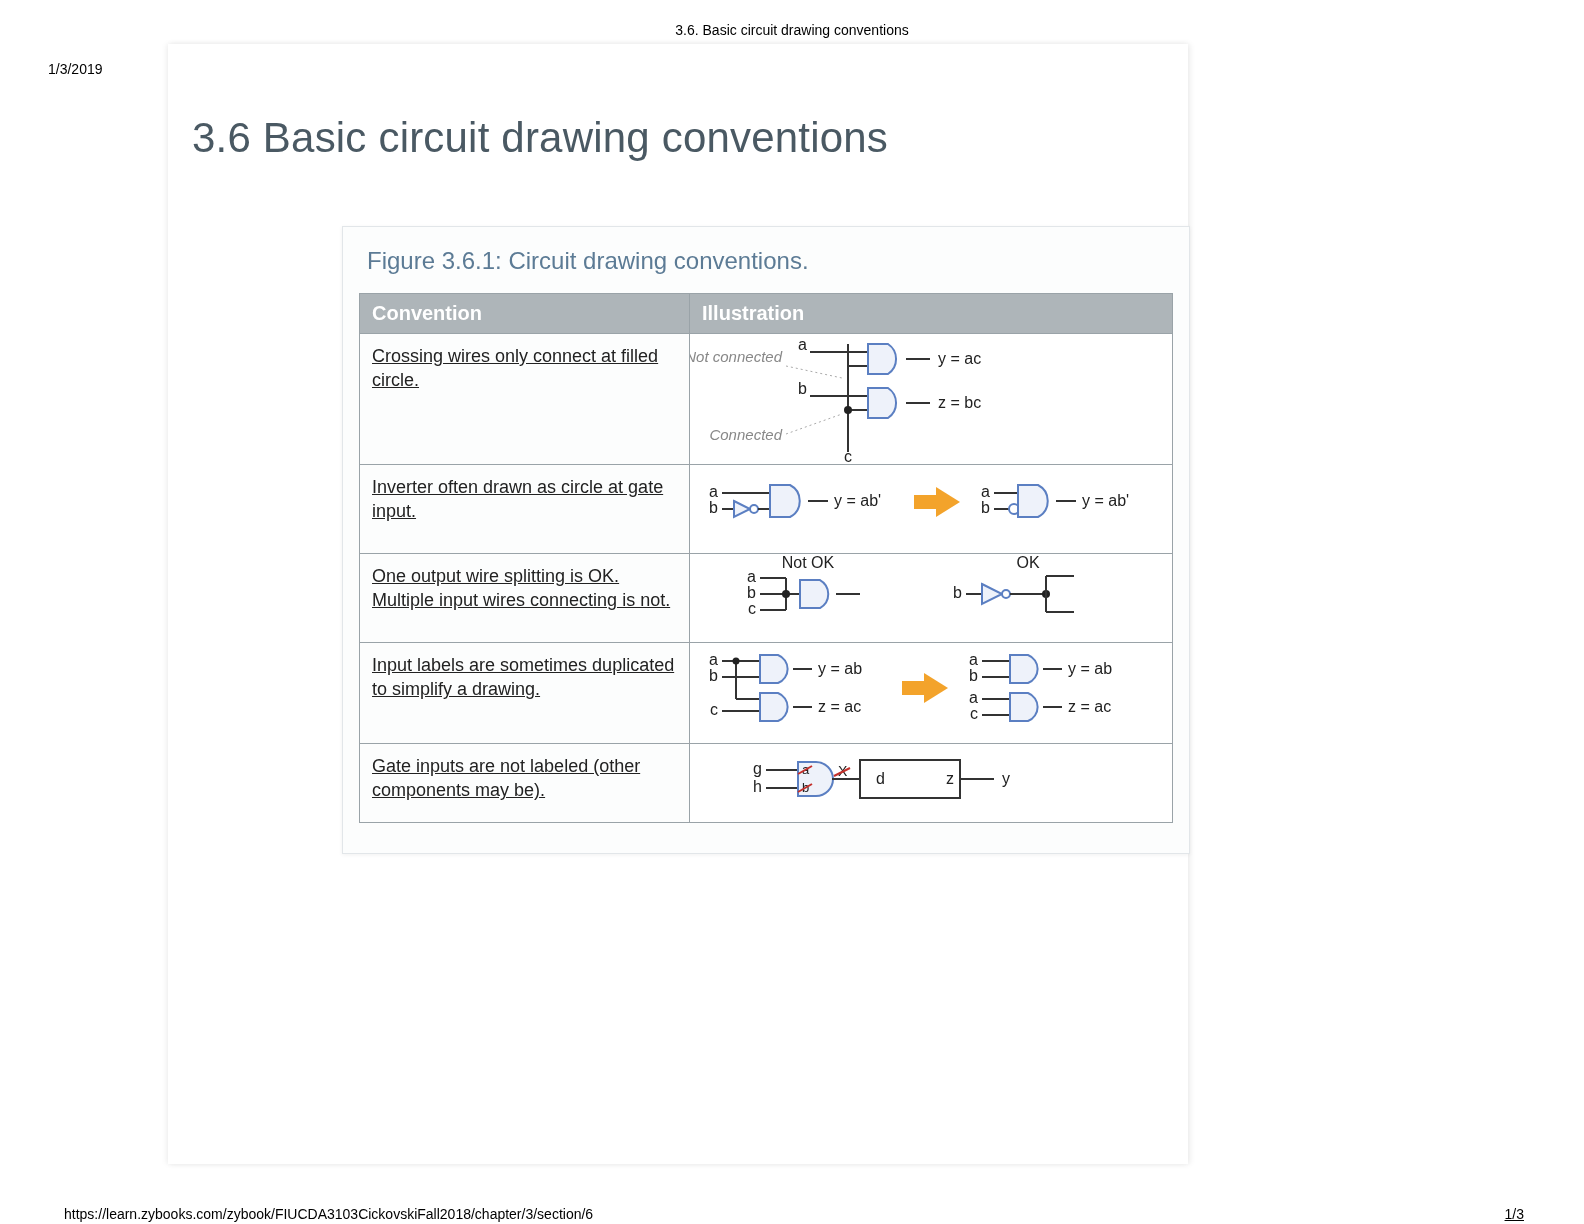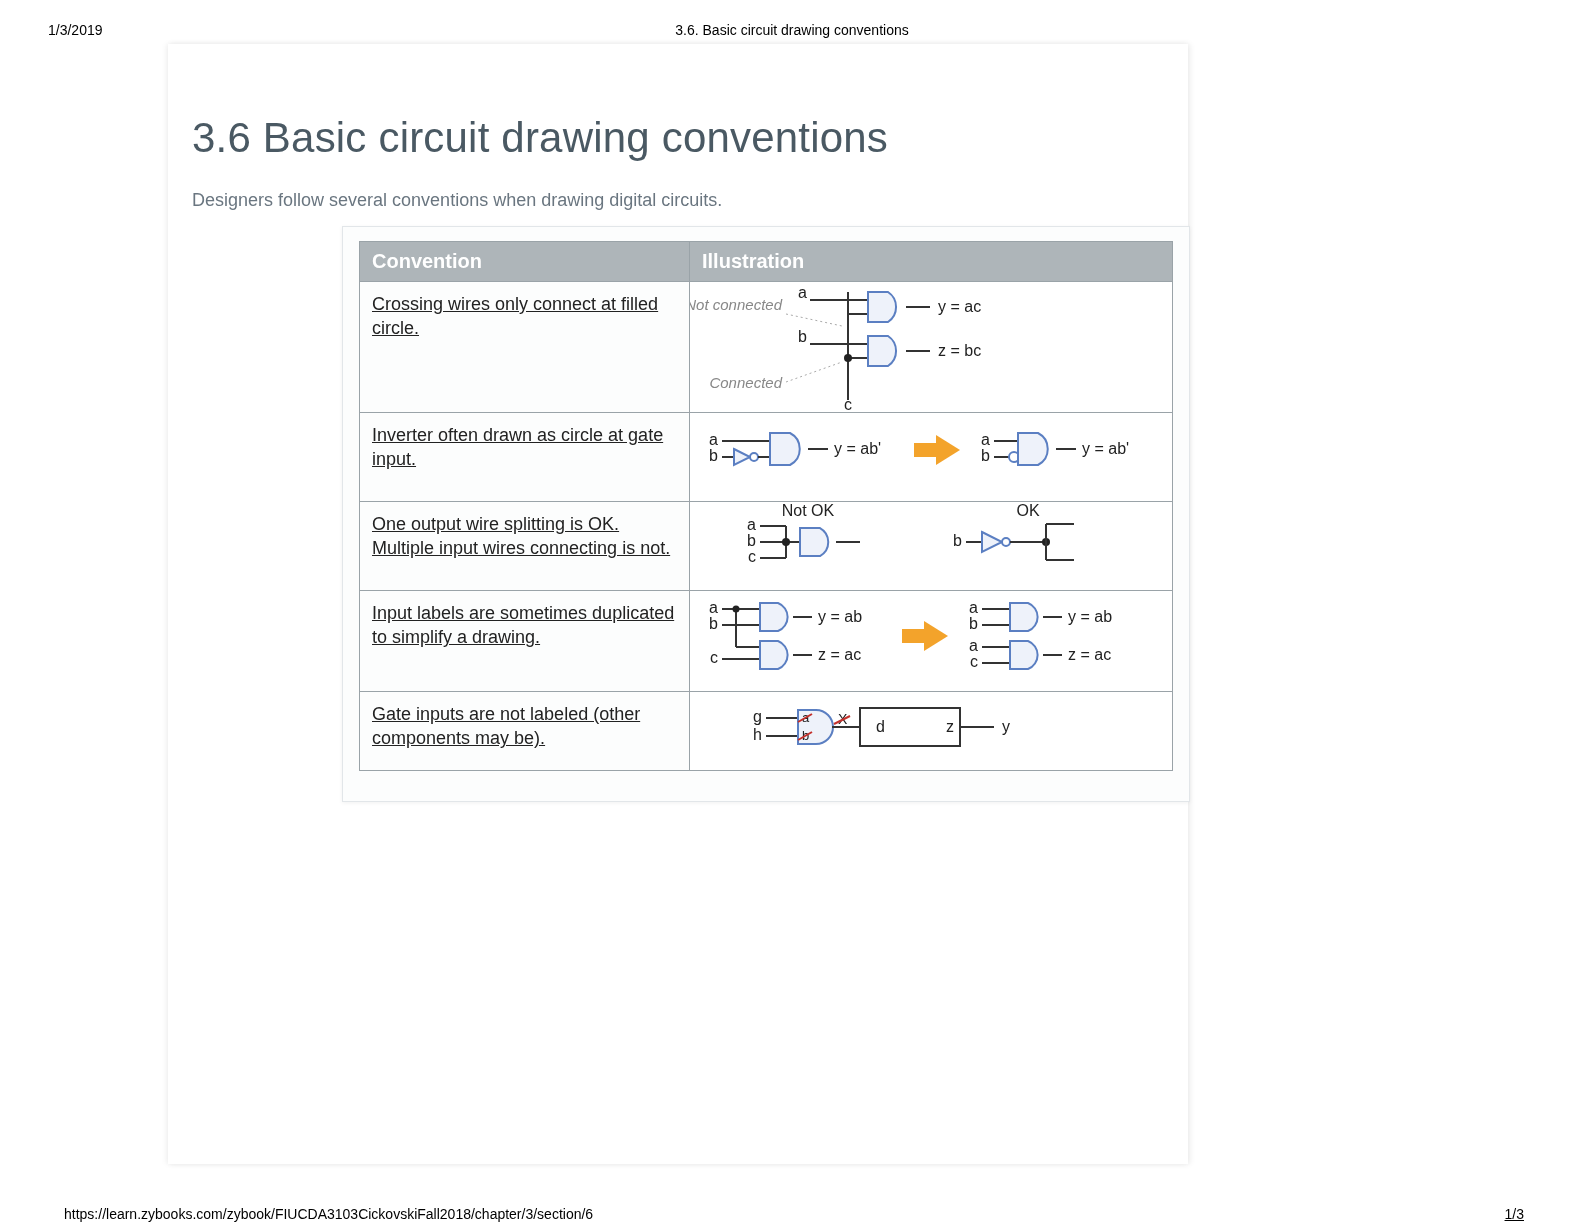--- a/index.html
+++ b/index.html
@@ -13,21 +13,21 @@
     height: 1224px;
     position: relative;
   }
   .print-header {
     position: absolute;
     top: 22px;
     left: 0; right: 0;
     font-size: 14px;
     color: #000;
   }
-  .print-date { position: absolute; left: 48px; }
+  .print-date { position: absolute; left: 48px; margin-top: 39px; }
   .print-title { position: absolute; left: 0; right: 0; text-align: center; }
   .print-footer {
     position: absolute;
     bottom: 18px;
     left: 0; right: 0;
     font-size: 14px;
     color: #000;
   }
   .print-url { position: absolute; left: 64px; }
   .print-page { position: absolute; right: 60px; text-decoration: underline; }
@@ -114,24 +114,24 @@
 </head>
 <body>
 
 <div class="print-header">
   <span class="print-date">1/3/2019</span>
   <span class="print-title">3.6. Basic circuit drawing conventions</span>
 </div>
 
 <div class="page">
   <h1 class="title">3.6 Basic circuit drawing conventions</h1>
-  <p class="intro">Designers follow several conventions when drawing digital circuits.</p>
 </div>
 
 <div class="figure-box">
+  <div class="figure-caption">Figure 3.6.1: Circuit drawing conventions.</div>
 
   <table class="conv">
     <tbody>
         <tr>
       <th>Convention</th>
       <th>Illustration</th>
     </tr>
 
     <tr>
       <td class="desc">Crossing wires only connect at filled circle.</td>

